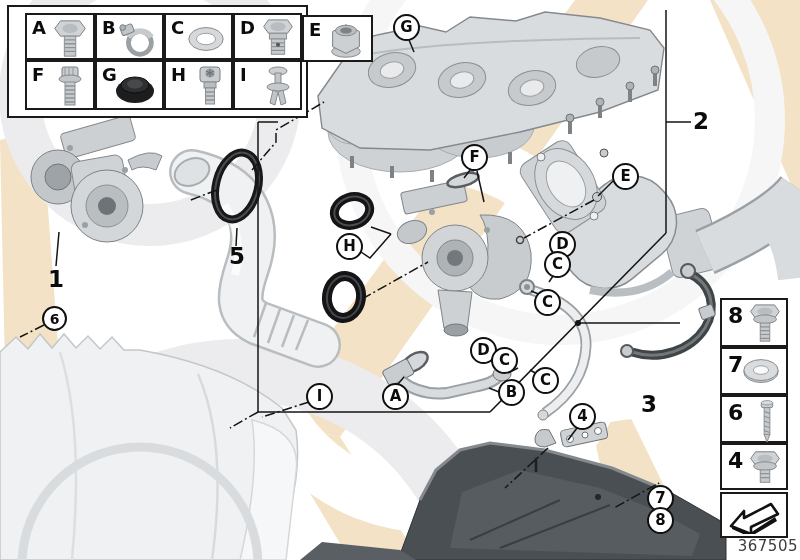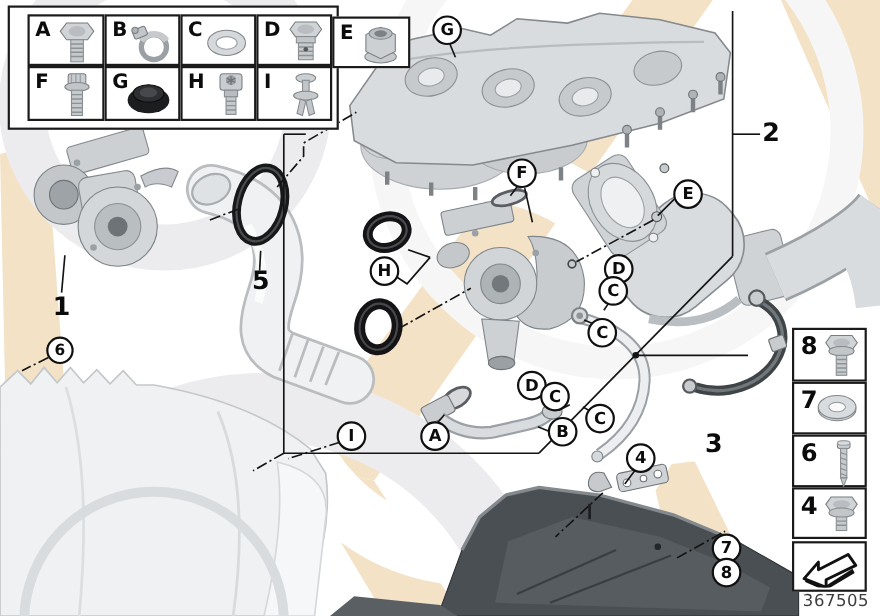--- a/index.html
+++ b/index.html
@@ -16,21 +16,21 @@
   
   .lg-outer{position:absolute;left:7px;top:5px;width:301px;height:113px;box-sizing:border-box;
             border:2px solid #1a1a1a;background:#fff;}
   .lg-cell{position:absolute;box-sizing:border-box;border:2px solid #1a1a1a;background:#fff;}
   .lg-letter{position:absolute;left:5px;top:2px;font-weight:bold;font-size:18px;color:#0c0c0c;}
   .lg-ico{position:absolute;right:4px;top:3px;}
   
   .sb-cell{position:absolute;left:720px;width:68px;box-sizing:border-box;border:2px solid #1a1a1a;background:#fff;}
   .sb-label{position:absolute;left:6px;top:3px;font-weight:bold;font-size:22px;color:#0b0b0b;}
   .sb-ico{position:absolute;right:4px;top:3px;}
-  .pn{position:absolute;left:722px;top:537px;width:76px;text-align:center;
+  .pn{position:absolute;left:722px;top:537px;width:76px;text-align:right;
       font-size:15px;color:#3d3d3d;letter-spacing:.5px;}
 </style>
 </head>
 <body>
 
 <div id="stage">
 
 <svg id="art" width="800" height="560" viewBox="0 0 800 560">
 
   <g>

